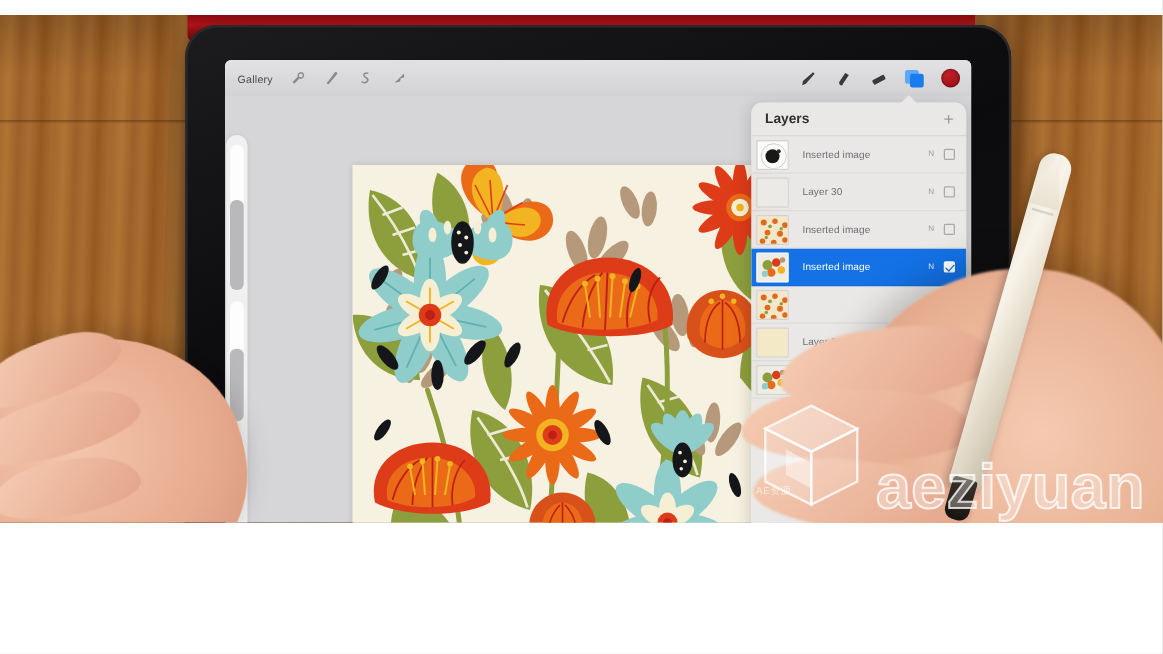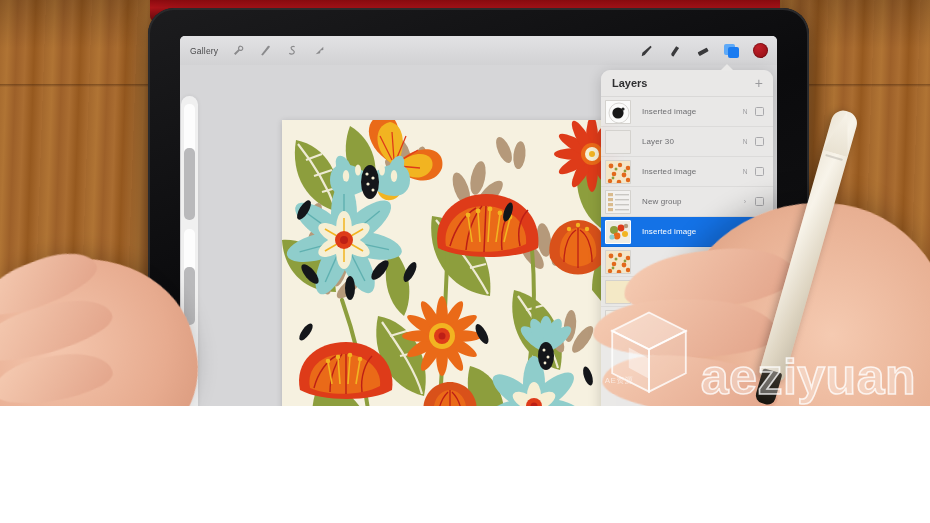--- a/index.html
+++ b/index.html
@@ -10,20 +10,21 @@
   }
   #scene {
     position: relative;
     width: 930px; height: 406px;
     background:
       linear-gradient(180deg, rgba(0,0,0,0.18) 0%, rgba(0,0,0,0) 12%, rgba(0,0,0,0) 78%, rgba(0,0,0,0.22) 100%),
       repeating-linear-gradient(92deg,
         #a4682d 0px, #b07434 9px, #9d6029 18px, #aa6d31 27px, #96591f 36px, #a96c30 46px),
       #a4682d;
     overflow: hidden;
+    margin-top: 12px;
   }
   
   .plank-seam {
     position: absolute; left: 0; width: 100%;
     height: 3px;
     background: linear-gradient(180deg, rgba(60,30,8,0.55), rgba(160,100,50,0.15));
     opacity: .8;
   }
 
   
@@ -816,40 +817,20 @@
                     <circle cx="22" cy="19" r="2.2"></circle>
                   </g>
                   <g fill="#8d9e3d">
                     <circle cx="10" cy="8" r="1.5"></circle>
                     <circle cx="19" cy="10" r="1.4"></circle>
                     <circle cx="7" cy="17" r="1.4"></circle>
                   </g>
                 </svg></div>
               <div class="lr-name">Inserted image</div>
               <div class="lr-blend">N</div>
-              <div class="lr-check"></div>
-            </div>
-            <div class="layer-row">
-              <div class="lr-thumb"><svg viewBox="0 0 26 24" width="26" height="24">
-                  <rect width="26" height="24" fill="#f2f1ef"></rect>
-                  <g fill="#d9bb8d">
-                    <rect x="2" y="2" width="5" height="3.2"></rect>
-                    <rect x="2" y="7" width="5" height="3.2"></rect>
-                    <rect x="2" y="12" width="5" height="3.2"></rect>
-                    <rect x="2" y="17" width="5" height="3.2"></rect>
-                  </g>
-                  <g fill="#c9c7c3">
-                    <rect x="9" y="3" width="14" height="1.4"></rect>
-                    <rect x="9" y="8" width="14" height="1.4"></rect>
-                    <rect x="9" y="13" width="14" height="1.4"></rect>
-                    <rect x="9" y="18" width="14" height="1.4"></rect>
-                  </g>
-                </svg></div>
-              <div class="lr-name">New group</div>
-              <div class="lr-arrow">›</div>
               <div class="lr-check"></div>
             </div>
             <div class="layer-row selected">
               <div class="lr-thumb"><svg viewBox="0 0 26 24" width="26" height="24">
                   <rect width="26" height="24" fill="#efece4"></rect>
                   <circle cx="8" cy="9" r="4" fill="#8d9e3d"></circle>
                   <circle cx="15" cy="7" r="3.4" fill="#de3b19"></circle>
                   <circle cx="19" cy="13" r="3" fill="#f2b421"></circle>
                   <circle cx="11" cy="15" r="3.4" fill="#ea6a18"></circle>
                   <circle cx="6" cy="16" r="2.6" fill="#8fcdcb"></circle>

